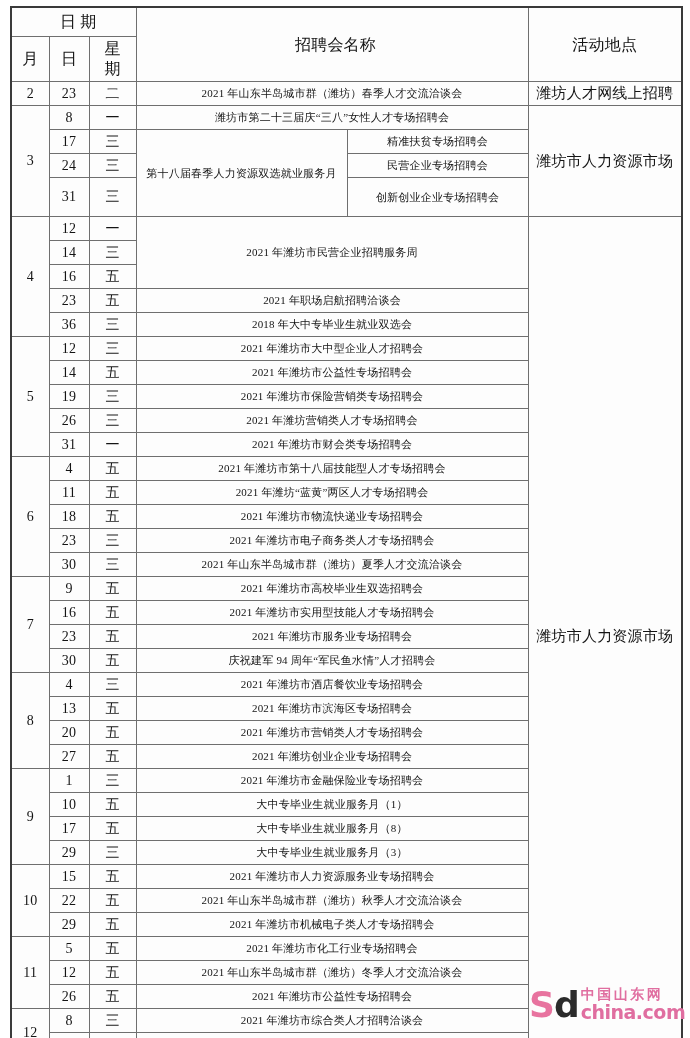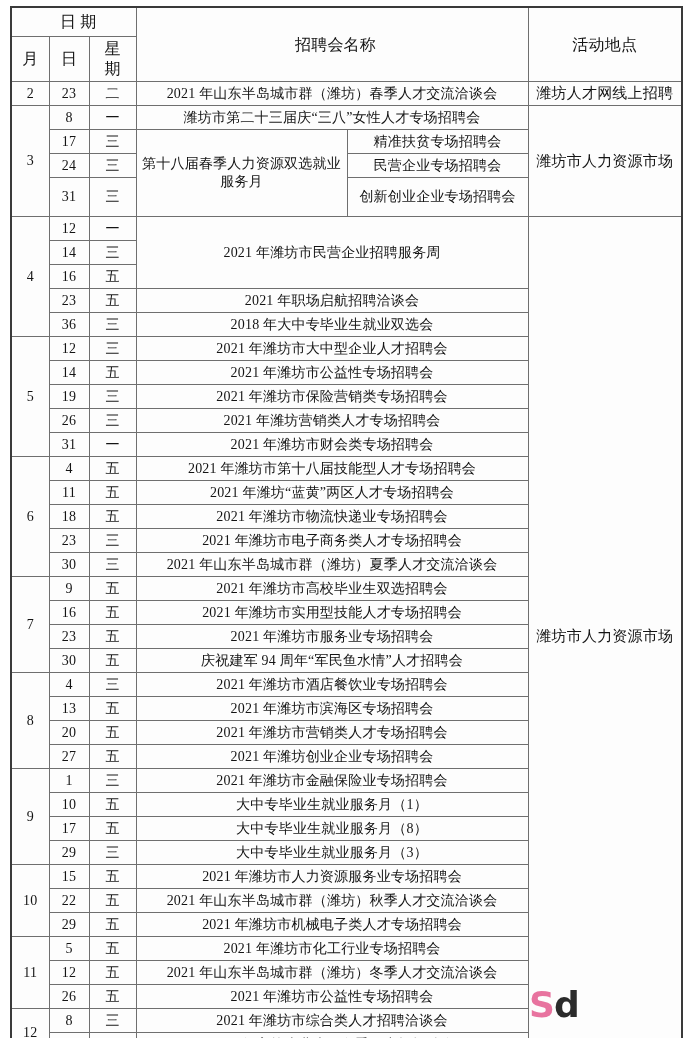--- a/index.html
+++ b/index.html
@@ -72,21 +72,21 @@
     font-size:16px;
     font-weight:bold;
     letter-spacing:1px;
   }
 
   
   td.month{font-size:14px;}
   td.day{font-size:14px;}
   td.week{font-size:14px;}
   td.evt{
-    font-size:14px;
+    font-size:11px;
     height:23px;
   }
   td.evt.two-line{line-height:1.30;}
   td.place{font-size:15px;letter-spacing:0.5px;}
   tr.r-tall td{height:38px;}
   tr.r-norm td{height:23px;}
 
   
   #logo{
     position:absolute;
@@ -388,13 +388,17 @@
 
     </tbody>
   </table>
 </div>
 
 <div id="logo">
   <div class="sd">
     <span class="s">S</span>
       <span class="d">d</span>
   </div>
+  <div class="stack">
+    <div class="cn">中国山东网</div>
+    <div class="dom">china.com</div>
+  </div>
 </div>
 
 </body></html>

